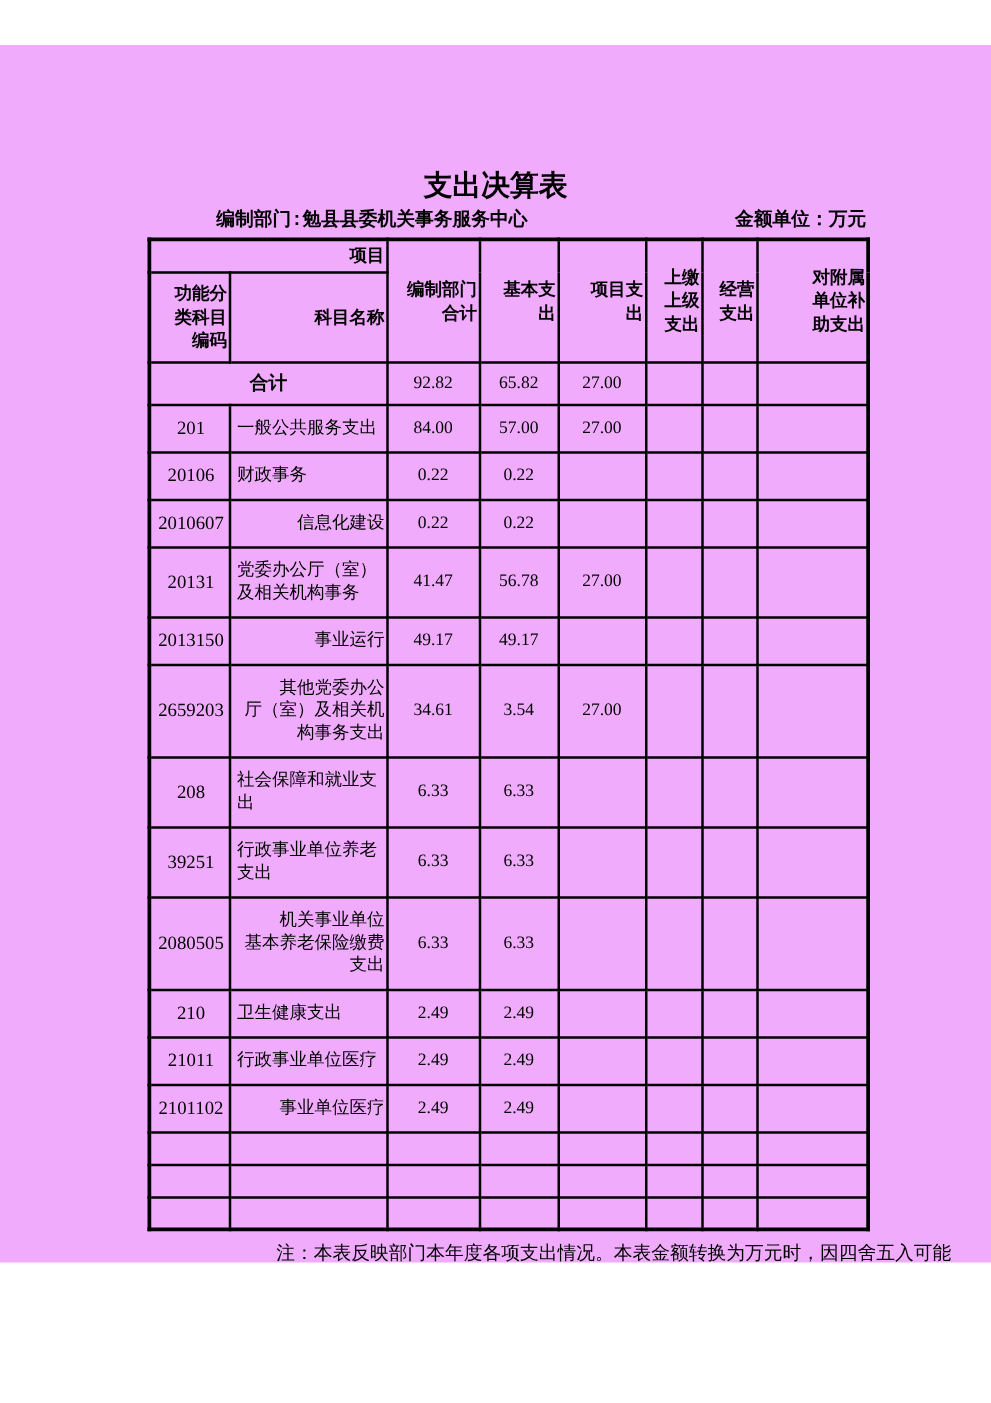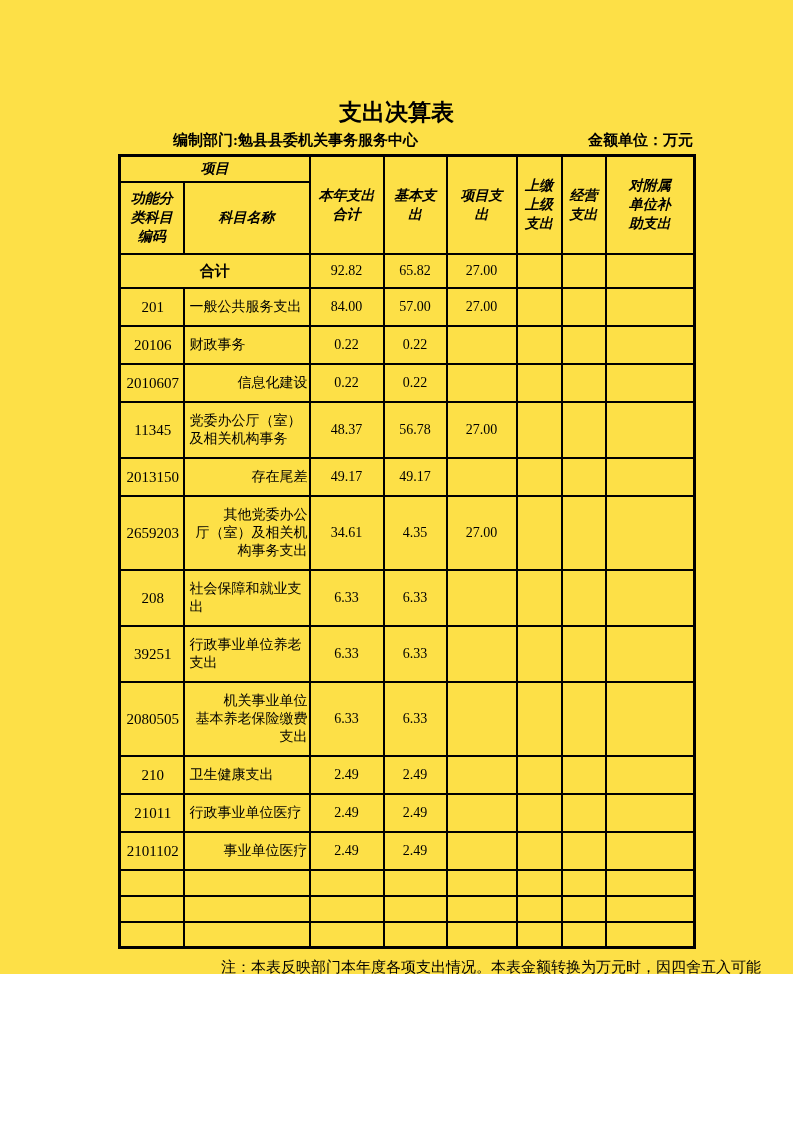--- a/index.html
+++ b/index.html
@@ -2,21 +2,21 @@
 <html><head>
 <meta charset="utf-8">
 <style>
   * { margin: 0; padding: 0; box-sizing: border-box; }
   html, body { background: #ffffff; }
   body {
     width: 793px; height: 1122px;
     font-family: "Liberation Serif", serif;
     color: #000;
   }
-  .page { position: relative; width: 793px; height: 974px; background: #fde047; overflow: hidden; }
+  .page { position: relative; width: 793px; height: 974px; background: #f0abfc; overflow: hidden; margin-top: 36px; }
 
   .doc-title {
     padding-top: 97px;
     text-align: center;
     font-family: "Liberation Sans", sans-serif;
     font-weight: bold;
     font-size: 23px;
     line-height: 30px;
   }
 
@@ -26,21 +26,21 @@
     margin-top: 9px;
     text-align: right;
     font-family: "Liberation Sans", sans-serif;
     font-weight: bold;
     font-size: 15px;
     line-height: 18px;
   }
   .meta-row {
     display: flex; justify-content: space-between; align-items: baseline;
     margin-top: 4px;
-    font-family: Liberation Serif, serif;
+    font-family: Liberation Mono, monospace;
     font-weight: bold;
     font-size: 15px;
     line-height: 19px;
   }
   .meta-row .prepared { padding-left: 55px; }
 
   table.report {
     margin-top: 4px;
     width: 575px;
     table-layout: fixed;
@@ -50,24 +50,23 @@
   .report th, .report td {
     border: 2px solid #000;
     vertical-align: middle;
     overflow: hidden;
   }
   .report th {
     font-family: "Liberation Sans", sans-serif;
     font-weight: bold;
     font-size: 14px;
     line-height: 19px;
-    text-align: center;
+    text-align: right;
     white-space: pre-line;
     padding: 2px 1px;
-    font-style: italic;
   }
   tr.h1 th { height: 26px; }
   tr.h2 th { height: 72px; }
 
   .report td {
     font-size: 14px;
     line-height: 18px;
     padding: 9px 1px;
   }
   td.c-code  { font-size: 15px; text-align: center; padding-left: 3px; }
@@ -121,21 +120,21 @@
           <col style="width:74px">
           <col style="width:63px">
         <col style="width:70px">
           <col style="width:45px">
           <col style="width:44px">
           <col style="width:89px">
       </colgroup>
       <thead>
         <tr class="h1">
           <th colspan="2">项目</th>
-          <th rowspan="2">本年支出
+          <th rowspan="2">编制部门
 合计</th>
           <th rowspan="2">基本支
 出</th>
           <th rowspan="2">项目支
 出</th>
           <th rowspan="2">上缴
 上级
 支出</th>
           <th rowspan="2">经营
 支出</th>
@@ -184,44 +183,44 @@
     <td class="c-code">2010607</td>
     <td class="c-name indent">信息化建设</td>
     <td class="c-num">0.22</td>
     <td class="c-num">0.22</td>
     <td class="c-num"></td>
     <td class="c-num"></td>
     <td class="c-num"></td>
     <td class="c-num"></td>
   </tr>
           <tr>
-    <td class="c-code">11345</td>
+    <td class="c-code">20131</td>
     <td class="c-name">党委办公厅（室）及相关机构事务</td>
-    <td class="c-num">48.37</td>
+    <td class="c-num">41.47</td>
     <td class="c-num">56.78</td>
     <td class="c-num">27.00</td>
     <td class="c-num"></td>
     <td class="c-num"></td>
     <td class="c-num"></td>
   </tr>
           <tr>
     <td class="c-code">2013150</td>
-    <td class="c-name indent">存在尾差</td>
+    <td class="c-name indent">事业运行</td>
     <td class="c-num">49.17</td>
     <td class="c-num">49.17</td>
     <td class="c-num"></td>
     <td class="c-num"></td>
     <td class="c-num"></td>
     <td class="c-num"></td>
   </tr>
           <tr>
     <td class="c-code">2659203</td>
     <td class="c-name indent">其他党委办公厅（室）及相关机构事务支出</td>
     <td class="c-num">34.61</td>
-    <td class="c-num">4.35</td>
+    <td class="c-num">3.54</td>
     <td class="c-num">27.00</td>
     <td class="c-num"></td>
     <td class="c-num"></td>
     <td class="c-num"></td>
   </tr>
           <tr>
     <td class="c-code">208</td>
     <td class="c-name">社会保障和就业支出</td>
     <td class="c-num">6.33</td>
     <td class="c-num">6.33</td>

